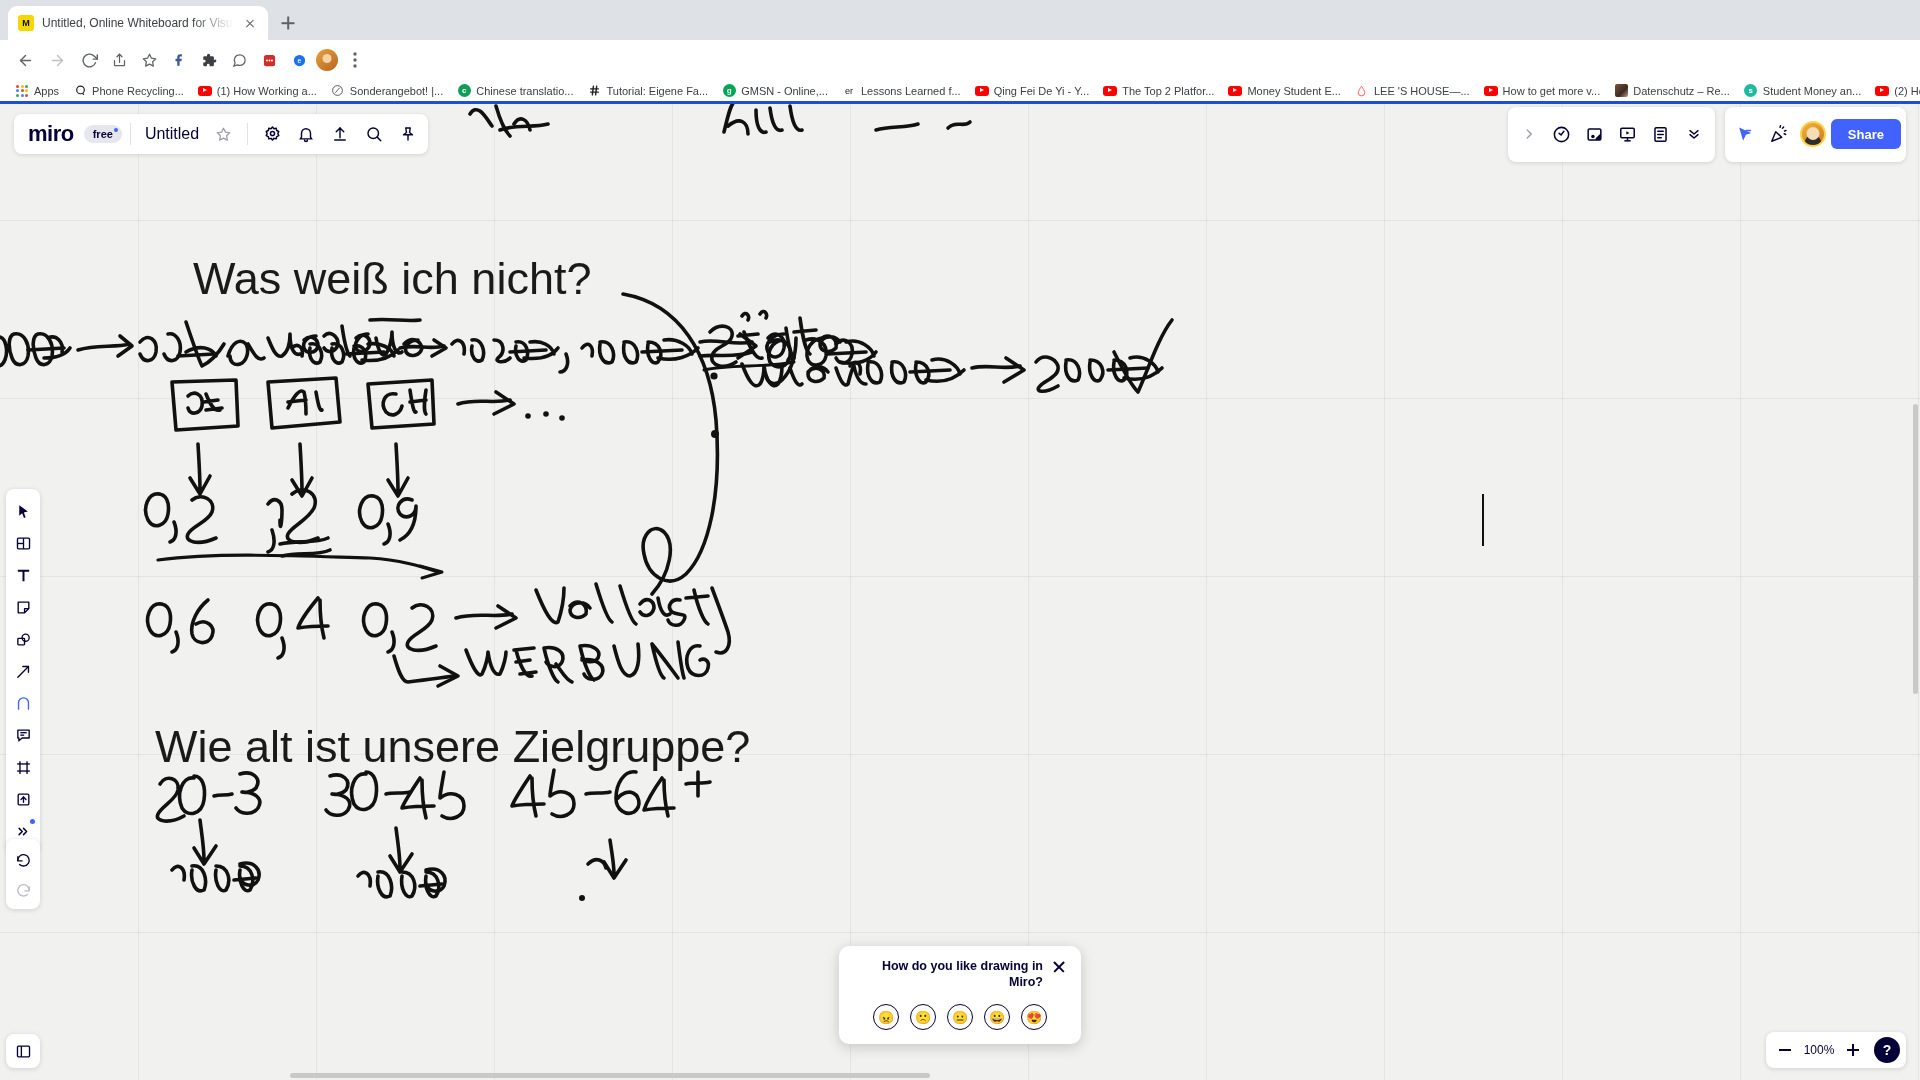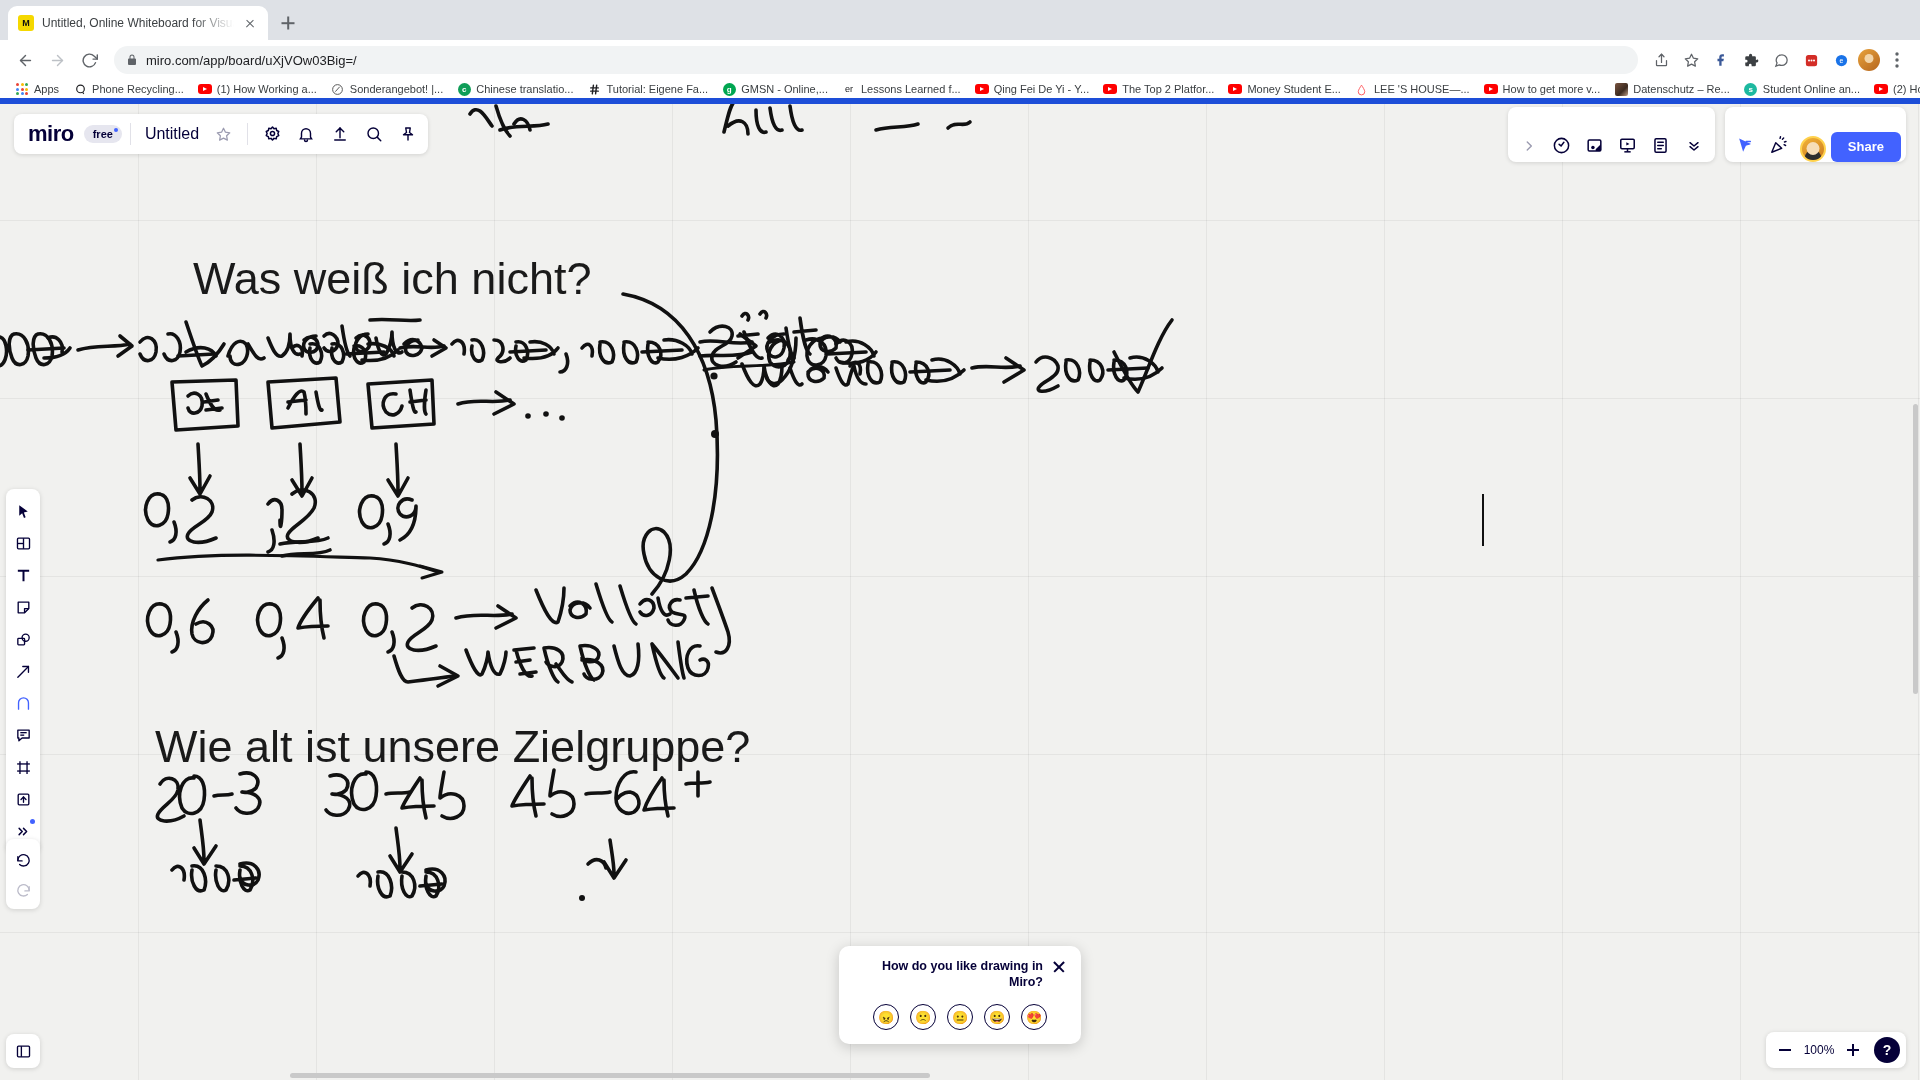--- a/index.html
+++ b/index.html
@@ -59,21 +59,21 @@
     position:relative; overflow:hidden;
   }
   .avatar-chrome::after {
     content:""; position:absolute; left:50%; top:5px; width:9px; height:9px;
     border-radius:50%; background:#f3d4a7; transform:translateX(-50%);
   }
 
   .bookmarks {
     height:24px; background:#fff; display:flex; 
     padding:0 8px; gap:0px; flex:0 0 auto; overflow:hidden;
-    border-bottom:6px solid #1d4ed8;
+    border-bottom:3px solid #1d4ed8;
   }
   .bm { display:flex; align-items:center; gap:5px; padding:2px 7px; border-radius:4px; flex:0 0 auto; }
   .bm-label { font-size:11px; color:#3c4043; white-space:nowrap; }
   .bm-ico { width:14px; height:14px; flex:0 0 auto; display:flex; align-items:center; justify-content:center; }
   .apps-grid { display:grid; grid-template-columns:repeat(3,3px); grid-template-rows:repeat(3,3px); gap:1.5px; }
   .apps-grid i { width:3px; height:3px; border-radius:50%; display:block; }
   .yt { width:14px; height:10px; background:#ff0000; border-radius:3px; position:relative; }
   .yt::after { content:""; position:absolute; left:5px; top:2.5px; border-left:4px solid #fff; border-top:2.5px solid transparent; border-bottom:2.5px solid transparent; }
   .circ { width:13px; height:13px; border-radius:50%; display:flex; align-items:center; justify-content:center; font-size:8px; color:#fff; font-weight:bold; }
 
@@ -111,21 +111,21 @@
   }
   .tb-divider { width:1px; height:22px; background:#e1e1e8; margin:0 6px; }
   .doc-title { font-size:16px; color:#050038; padding:0 6px; }
   .tb-ico { width:32px; height:32px; display:flex; align-items:center; justify-content:center; border-radius:6px; }
 
   .miro-topright {
     position:absolute; top:10px; right:14px; height:40px; display:flex;
     align-items:center; gap:10px; z-index:20;
   }
   .tr-group {
-    background:#fff; border-radius:8px; height:55px; display:flex; align-items:flex-end;
+    background:#fff; border-radius:8px; height:55px; display:flex; align-items:center;
     box-shadow:0 1px 4px rgba(0,0,0,.13); padding:0 5px; gap:1px;
   }
   .share-btn {
     background:#4262ff; color:#fff; font-size:13px; font-weight:600;
     height:30px; padding:0 17px; border-radius:6px; display:flex;
     align-items:center;
   }
   .avatar-miro {
     width:26px; height:26px; border-radius:50%; overflow:hidden; position:relative;
     background:linear-gradient(150deg,#f2b339,#c9781e); margin:0 4px;
@@ -240,26 +240,20 @@
           <polyline points="12 5 19 12 12 19"></polyline>
         </svg>
     </div>
     <div class="navbtn">
       <svg width="17" height="17" viewBox="0 0 24 24" fill="none" stroke="#5f6368" stroke-width="2" stroke-linecap="round" stroke-linejoin="round">
           <polyline points="23 4 23 10 17 10"></polyline>
           <path d="M20.49 15a9 9 0 1 1-2.12-9.36L23 10"></path>
         </svg>
     </div>
 
-    <div class="omnibox">
-      <svg width="12" height="12" viewBox="0 0 24 24" fill="#5f6368">
-          <path d="M12 1a5 5 0 0 0-5 5v3H6a2 2 0 0 0-2 2v9a2 2 0 0 0 2 2h12a2 2 0 0 0 2-2v-9a2 2 0 0 0-2-2h-1V6a5 5 0 0 0-5-5zm0 2a3 3 0 0 1 3 3v3H9V6a3 3 0 0 1 3-3z"></path>
-        </svg>
-      <span class="omnibox-url">miro.com/app/board/uXjVOw03Big=/</span>
-    </div>
 
     <div class="omni-right">
       <span class="ext-icon">
         <svg width="15" height="15" viewBox="0 0 24 24" fill="none" stroke="#5f6368" stroke-width="2" stroke-linecap="round">
             <path d="M4 12v7a1 1 0 0 0 1 1h14a1 1 0 0 0 1-1v-7"></path>
             <polyline points="16 6 12 2 8 6"></polyline>
             <line x1="12" y1="2" x2="12" y2="15"></line>
           </svg>
       </span>
       <span class="ext-icon">
@@ -412,21 +406,21 @@
       <div class="bm">
         <span class="bm-ico">
           <span style="display:block;width:13px;height:13px;border-radius:2px;background:linear-gradient(135deg,#7a5540,#3c2a20 60%,#c0a08a);"></span>
         </span>
         <span class="bm-label">Datenschutz – Re...</span>
       </div>
       <div class="bm">
         <span class="bm-ico">
           <span class="circ" style="background: rgb(29, 185, 160);">s</span>
         </span>
-        <span class="bm-label">Student Online an...</span>
+        <span class="bm-label">Student Money an...</span>
       </div>
       <div class="bm">
         <span class="bm-ico">
           <span class="yt"></span>
         </span>
         <span class="bm-label">(2) How To Add A...</span>
       </div>
     </div>
 
   <div class="miro-app">

